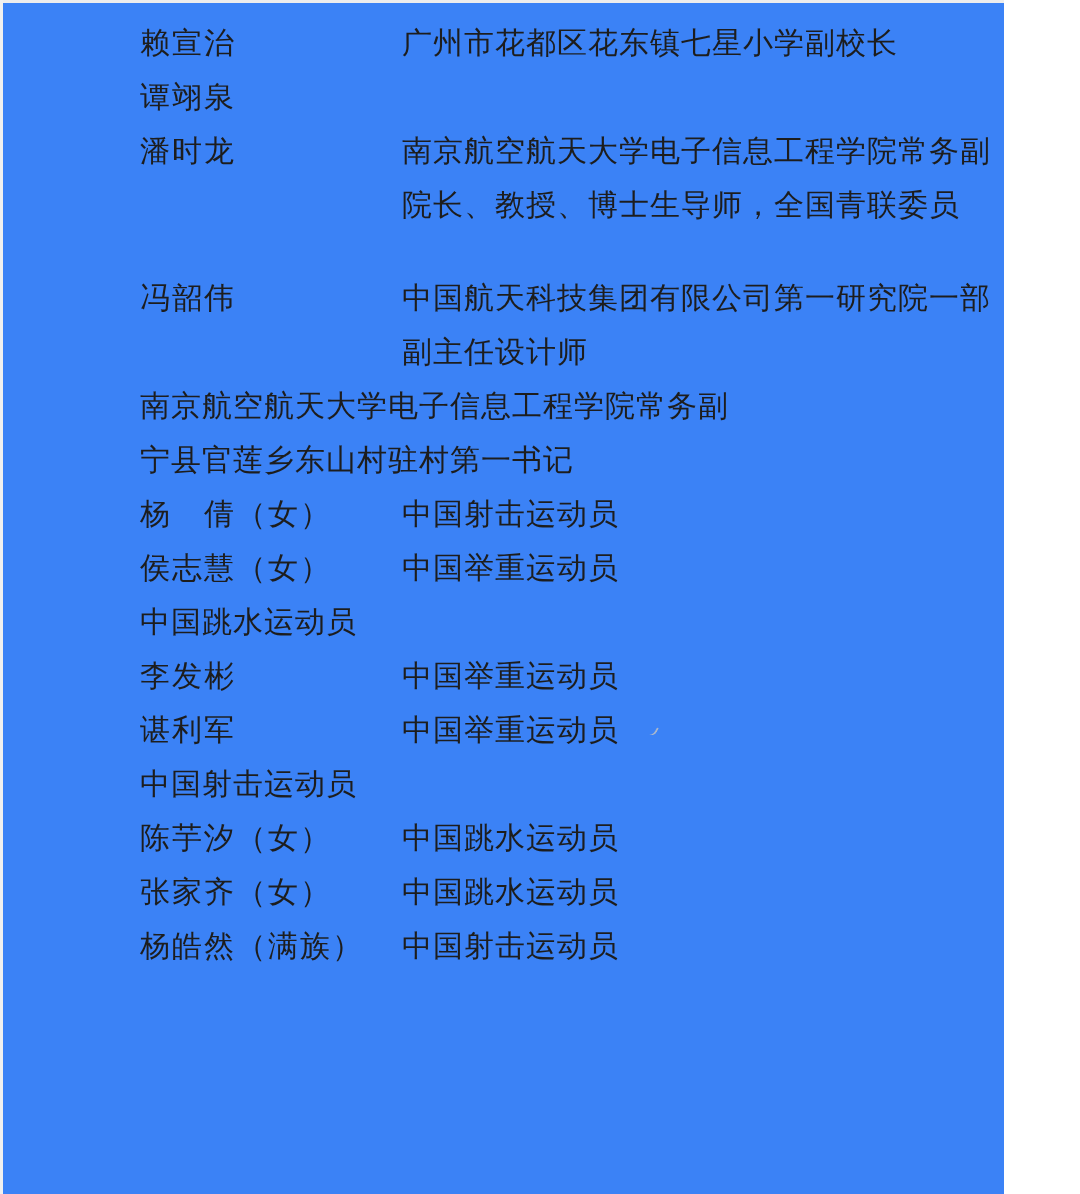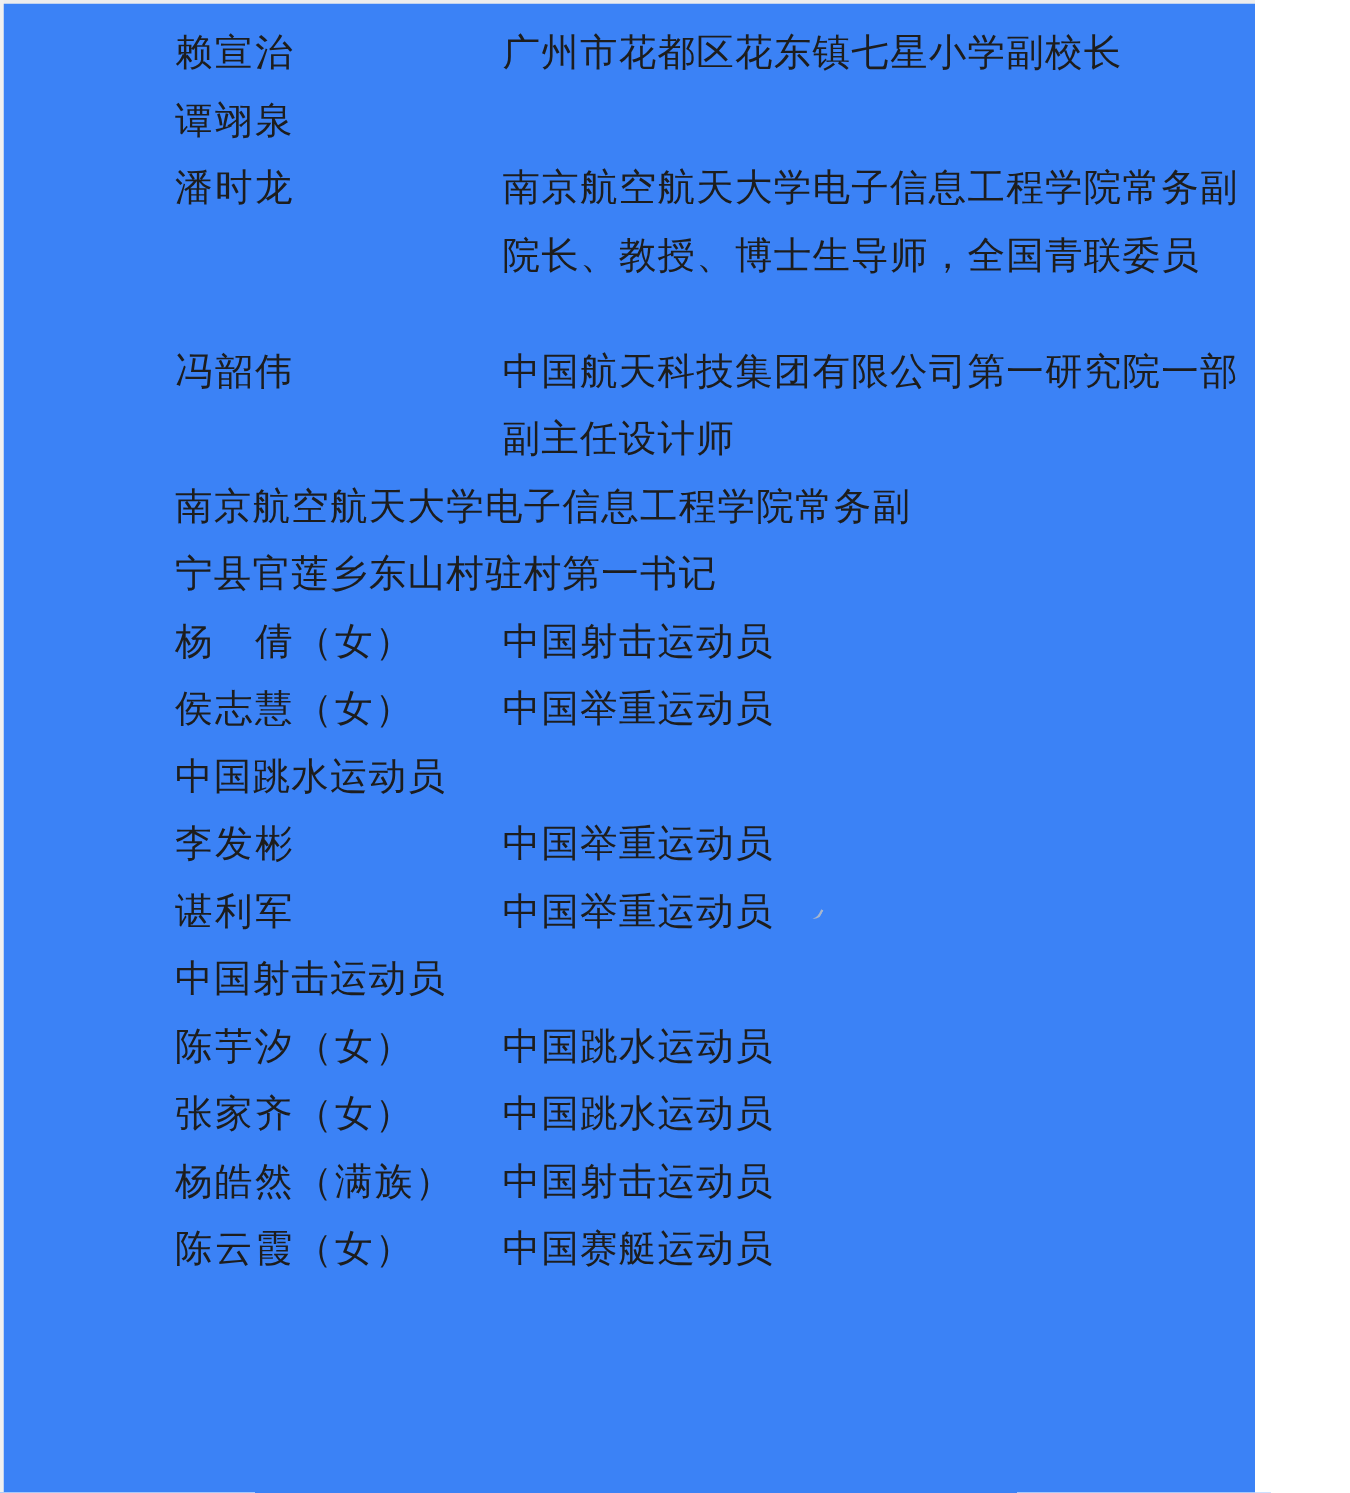--- a/index.html
+++ b/index.html
@@ -165,22 +165,16 @@
         </div>
   </div>
 
   <div class="entry">
     <div class="name">杨皓然（满族）</div>
     <div class="desc">
           <div class="line">中国射击运动员</div>
         </div>
   </div>
 
-  <div class="entry">
-    <div class="name">陈云霞（女）</div>
-    <div class="desc">
-          <div class="line">中国赛艇运动员</div>
-        </div>
-  </div>
 </div>
 
   <div class="scan-artifact"></div>
 </div>
 
 </body></html>

